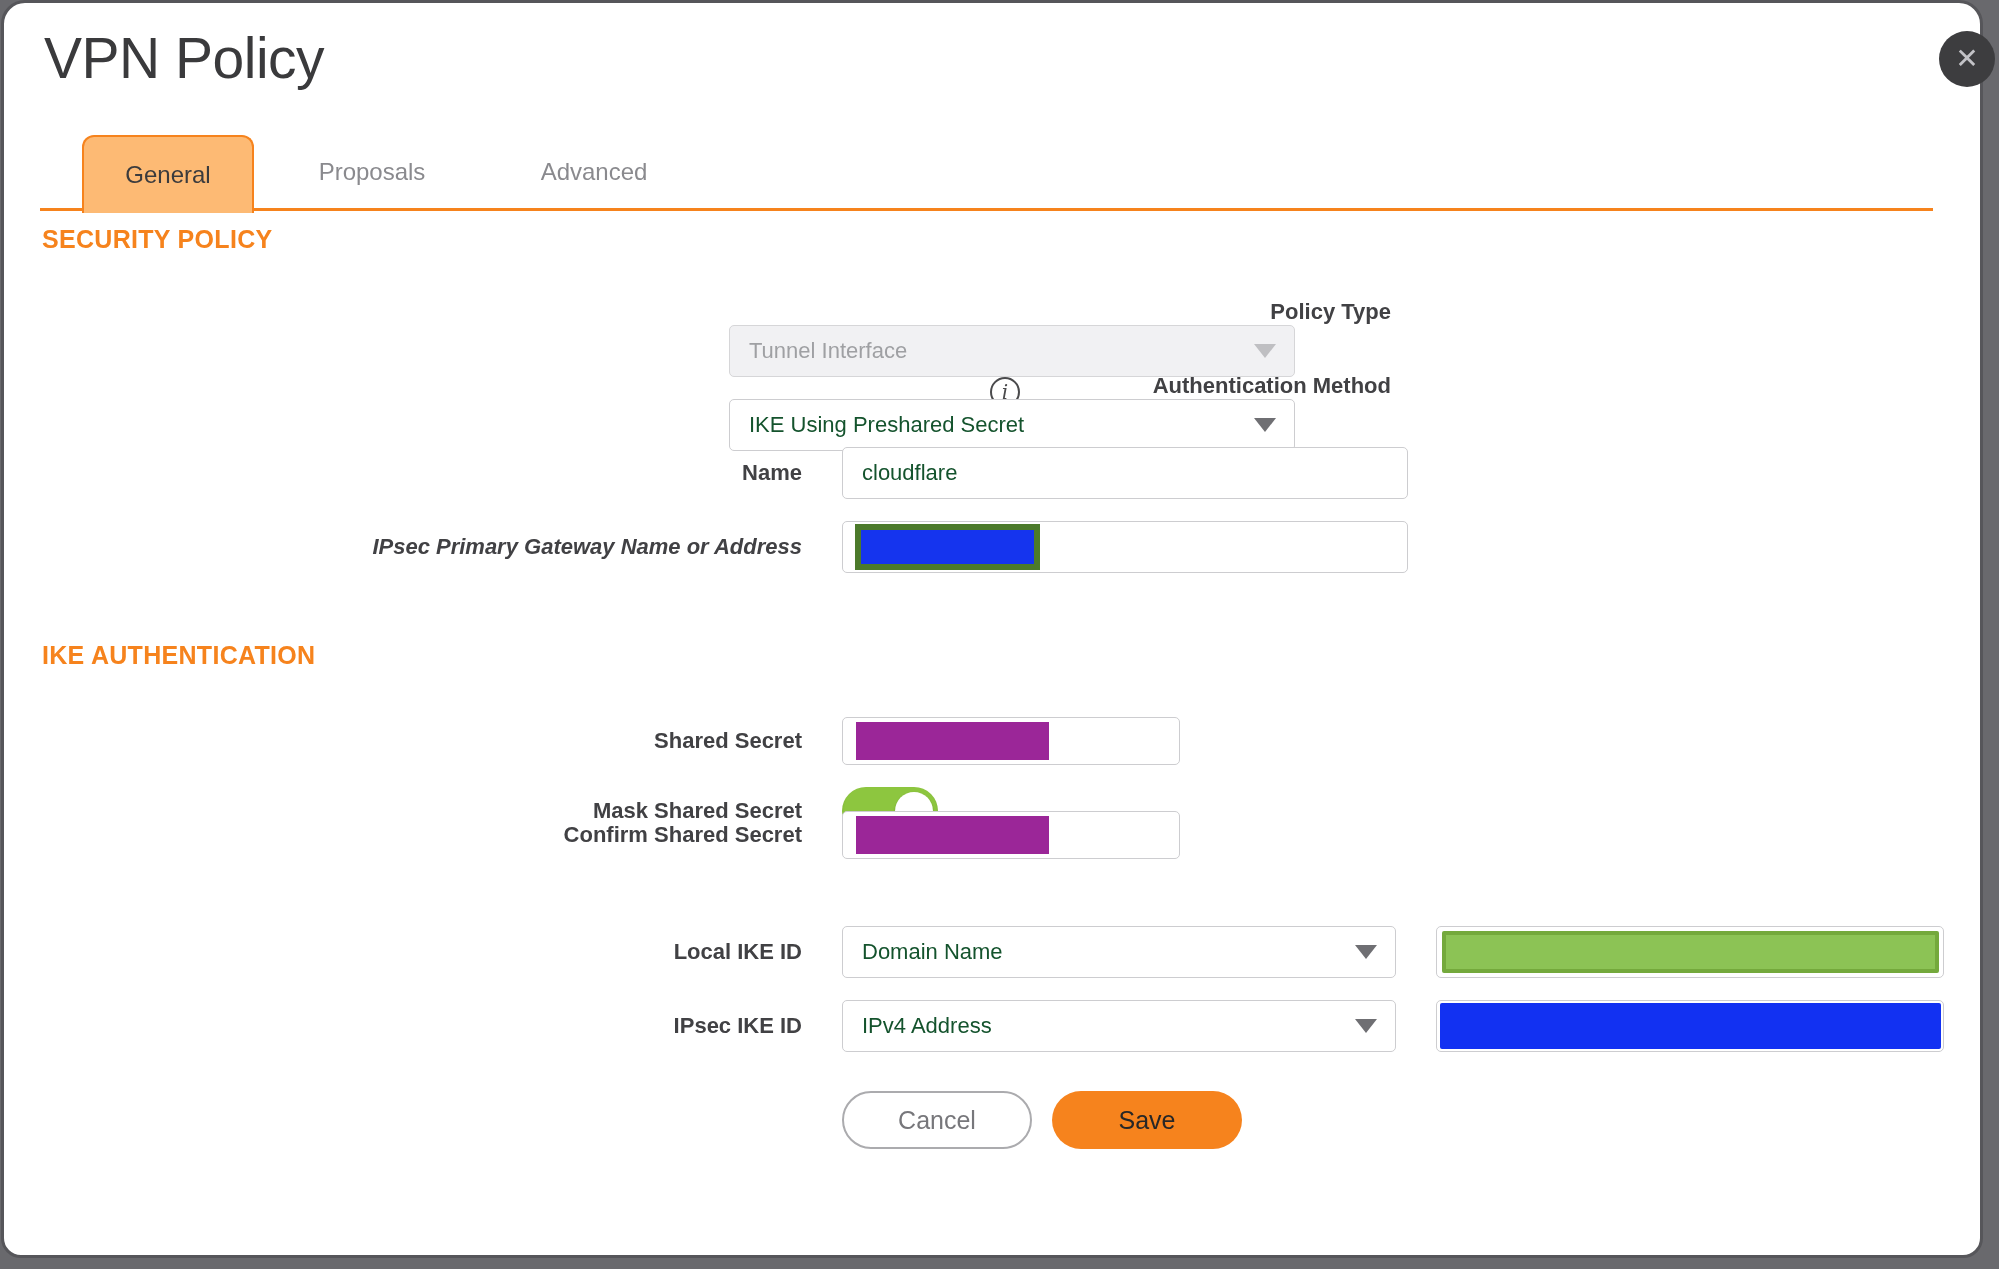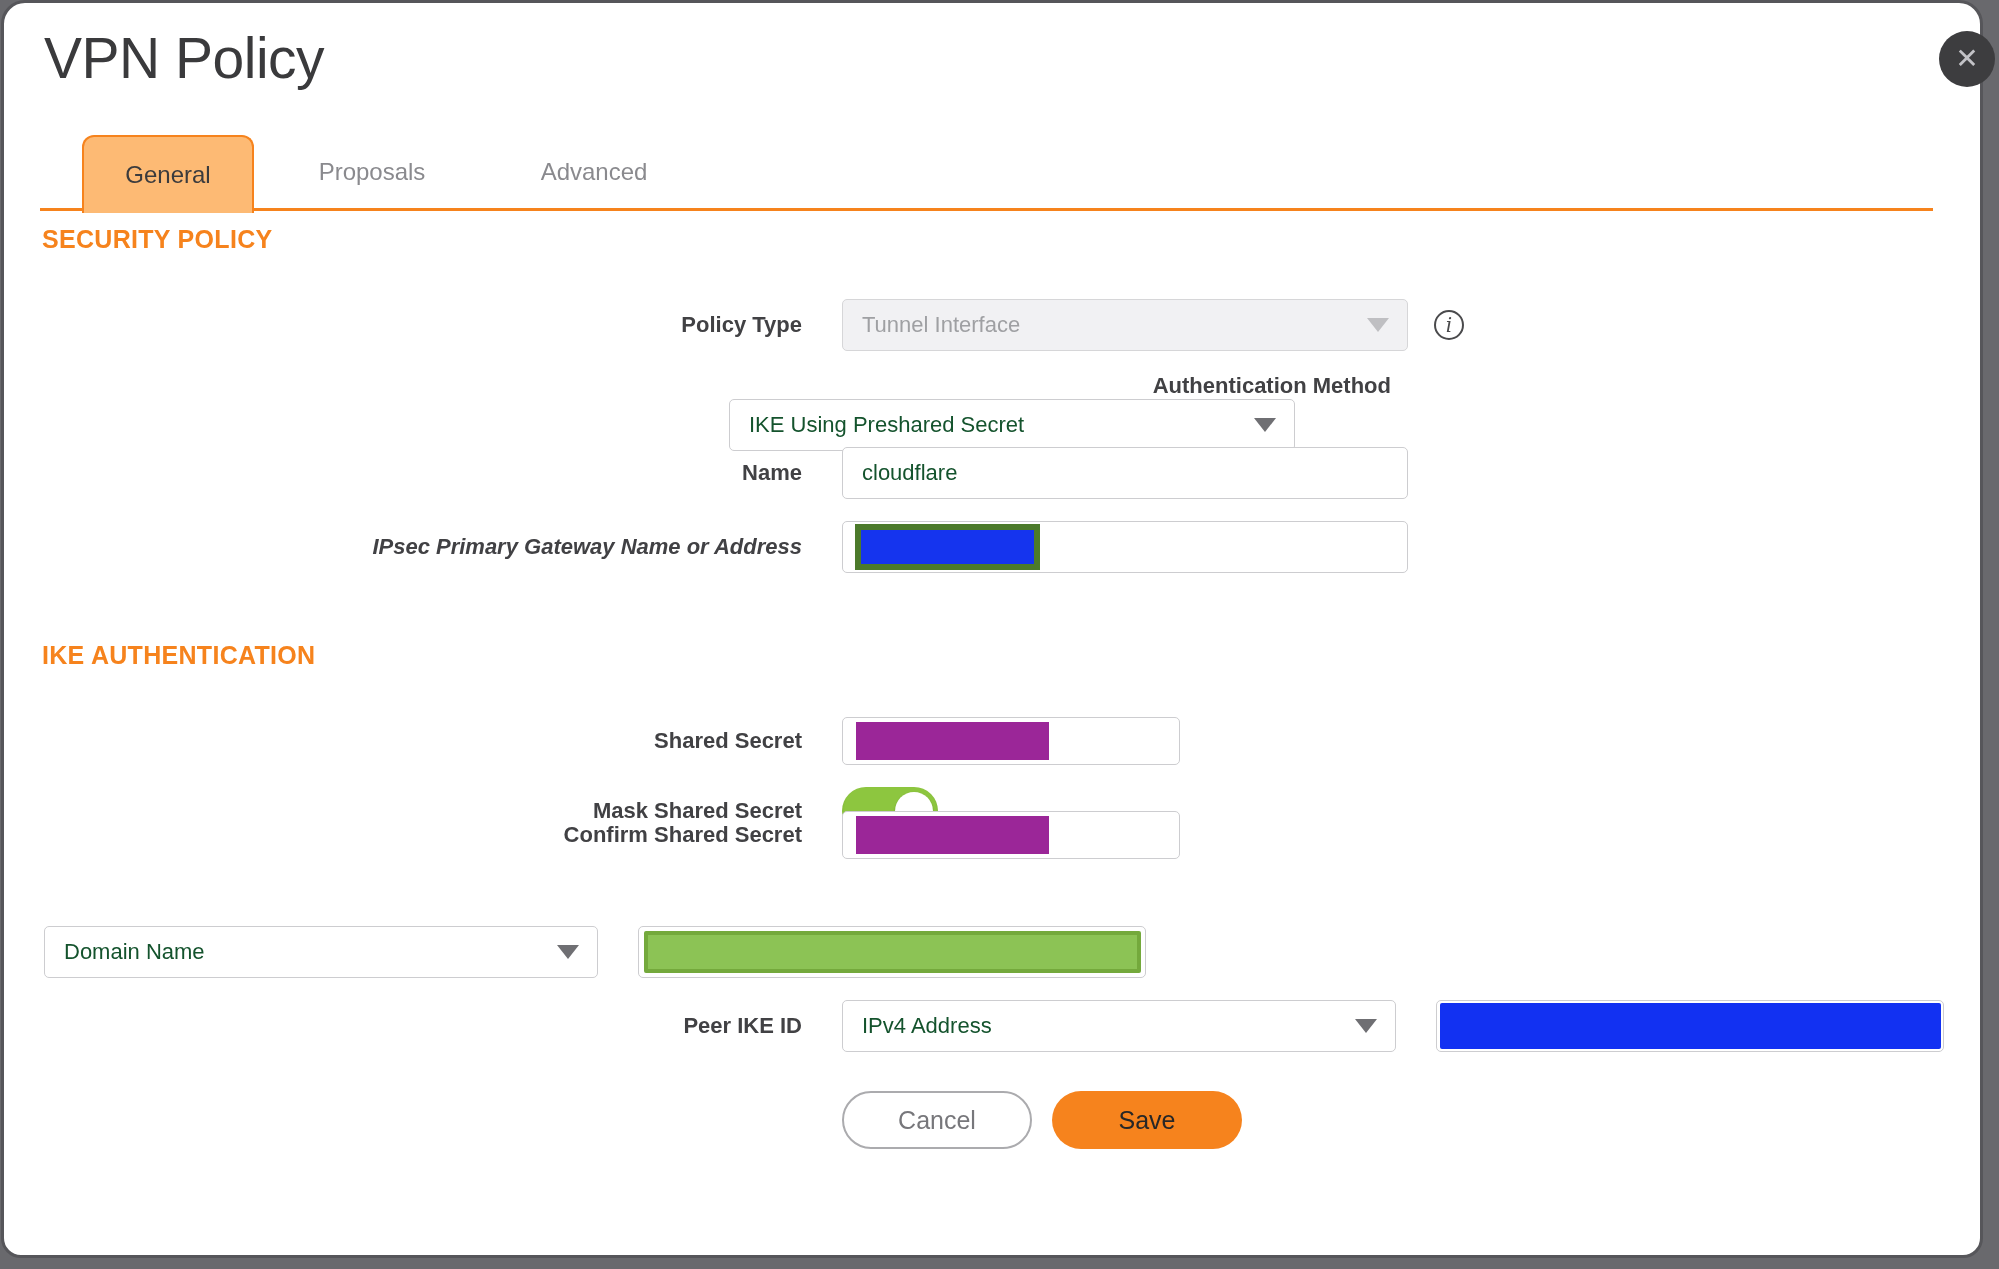--- a/index.html
+++ b/index.html
@@ -48,21 +48,21 @@
   
   .sec-heading{
     position:absolute;left:38px;
     font-size:25px;font-weight:bold;color:#f6831d;letter-spacing:0.3px;
   }
   .sh-1{top:222px;}
   .sh-2{top:638px;}
   
   .row{position:absolute;left:0;right:0;display:flex;align-items:center;height:52px;}
   .row.h48{height:48px;}
-  .row.r-policy{top:296px;}
+  .row.r-policy{top:296px;flex-direction:column;}
   .row.r-auth{top:370px;flex-direction:column;}
   .row.r-name{top:444px;}
   .row.r-gateway{top:518px;font-style:italic;}
   .row.r-shared{top:714px;}
   .row.r-mask{top:784px;}
   .row.r-confirm{top:808px;}
   .row.r-local{top:923px;}
   .row.r-peer{top:997px;}
   .row.r-actions{top:1088px;height:58px;}
   .lbl{
@@ -196,31 +196,32 @@
   </div>
 
   <div class="row r-confirm h48">
     <div class="lbl">Confirm Shared Secret</div>
     <div class="ctl box w-secret">
       <div class="redact rd-purple"></div>
     </div>
   </div>
 
   <div class="row r-local">
+    <div class="lbl">Local IKE ID</div>
     <div class="ctl select box w-ike">
       <span>Domain Name</span>
       <span class="caret"></span>
     </div>
     <div class="ctl box w-val">
       <div class="redact rd-green"></div>
     </div>
   </div>
 
   <div class="row r-peer">
-    <div class="lbl">Peer IKE ID</div>
+    <div class="lbl">IPsec IKE ID</div>
     <div class="ctl select box w-ike">
       <span>IPv4 Address</span>
       <span class="caret"></span>
     </div>
     <div class="ctl box w-val">
       <div class="redact rd-blue"></div>
     </div>
   </div>
 
   <div class="row r-actions">

